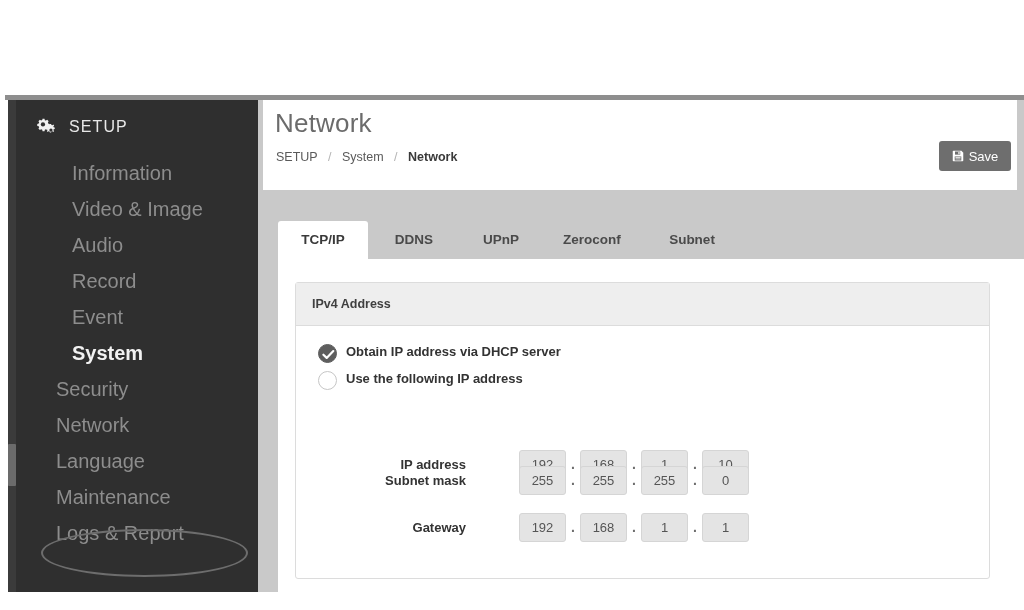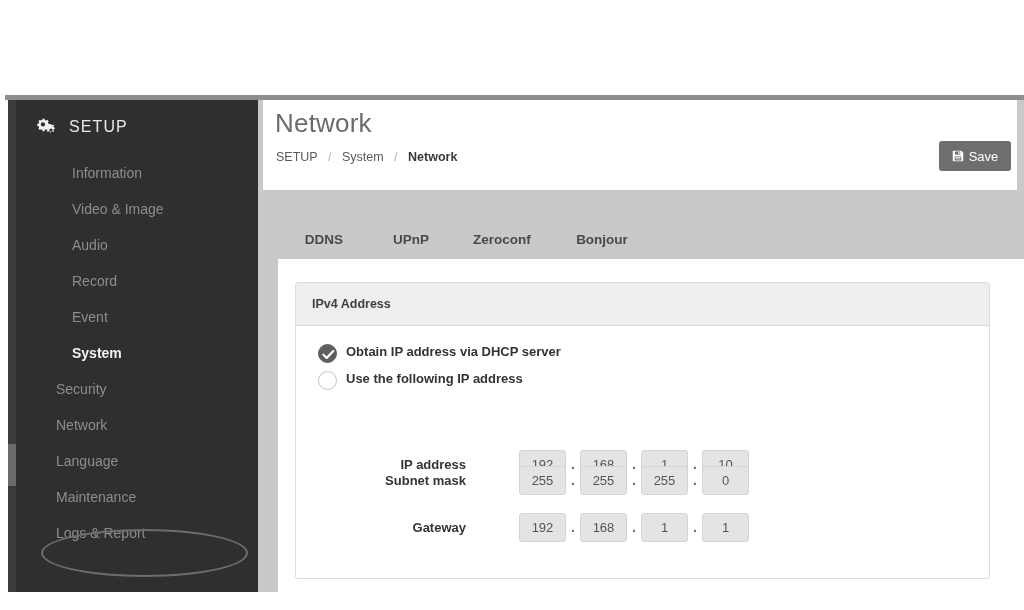--- a/index.html
+++ b/index.html
@@ -82,21 +82,21 @@
   .nav-list {
     position: absolute;
     left: 0;
     top: 60px;
     width: 250px;
   }
   .nav-item {
     height: 36px;
     line-height: 36px;
     padding-left: 64px;
-    font-size: 14px;
+    font-size: 20px;
     color: #8d8d8d;
     box-sizing: border-box;
     white-space: nowrap;
   }
   .nav-item.level1 { padding-left: 64px; }
   .nav-item.level2 { padding-left: 48px; color: #8d8d8d; }
   .nav-item.active {
     color: #f2f2f2;
     font-weight: bold;
   }
@@ -425,24 +425,25 @@
             <rect x="3.6" y="8.6" width="8.8" height="5.4" fill="#6e6e6e"></rect>
             <rect x="4.6" y="9.6" width="6.8" height="1" fill="#ffffff"></rect>
             <rect x="4.6" y="11.4" width="6.8" height="1" fill="#ffffff"></rect>
           </svg>
         </span>
         <span>Save</span>
       </button>
     </div>
 
     <div id="tabstrip">
+      <div class="tab active" style="width:90px"><span>TCP/IP</span></div>
       <div class="tab" style="width:92px"><span>DDNS</span></div>
       <div class="tab" style="width:82px"><span>UPnP</span></div>
       <div class="tab" style="width:100px"><span>Zeroconf</span></div>
-      <div class="tab" style="width:100px"><span>Bonjour</span></div>
+      <div class="tab" style="width:100px"><span>Subnet</span></div>
     </div>
 
     <div id="tab-panel">
 
       <div id="ipv4-card">
         <div id="ipv4-card-header">IPv4 Address</div>
 
         <div id="ipv4-card-body">
 
           <div class="radio-row" id="radio-dhcp">

